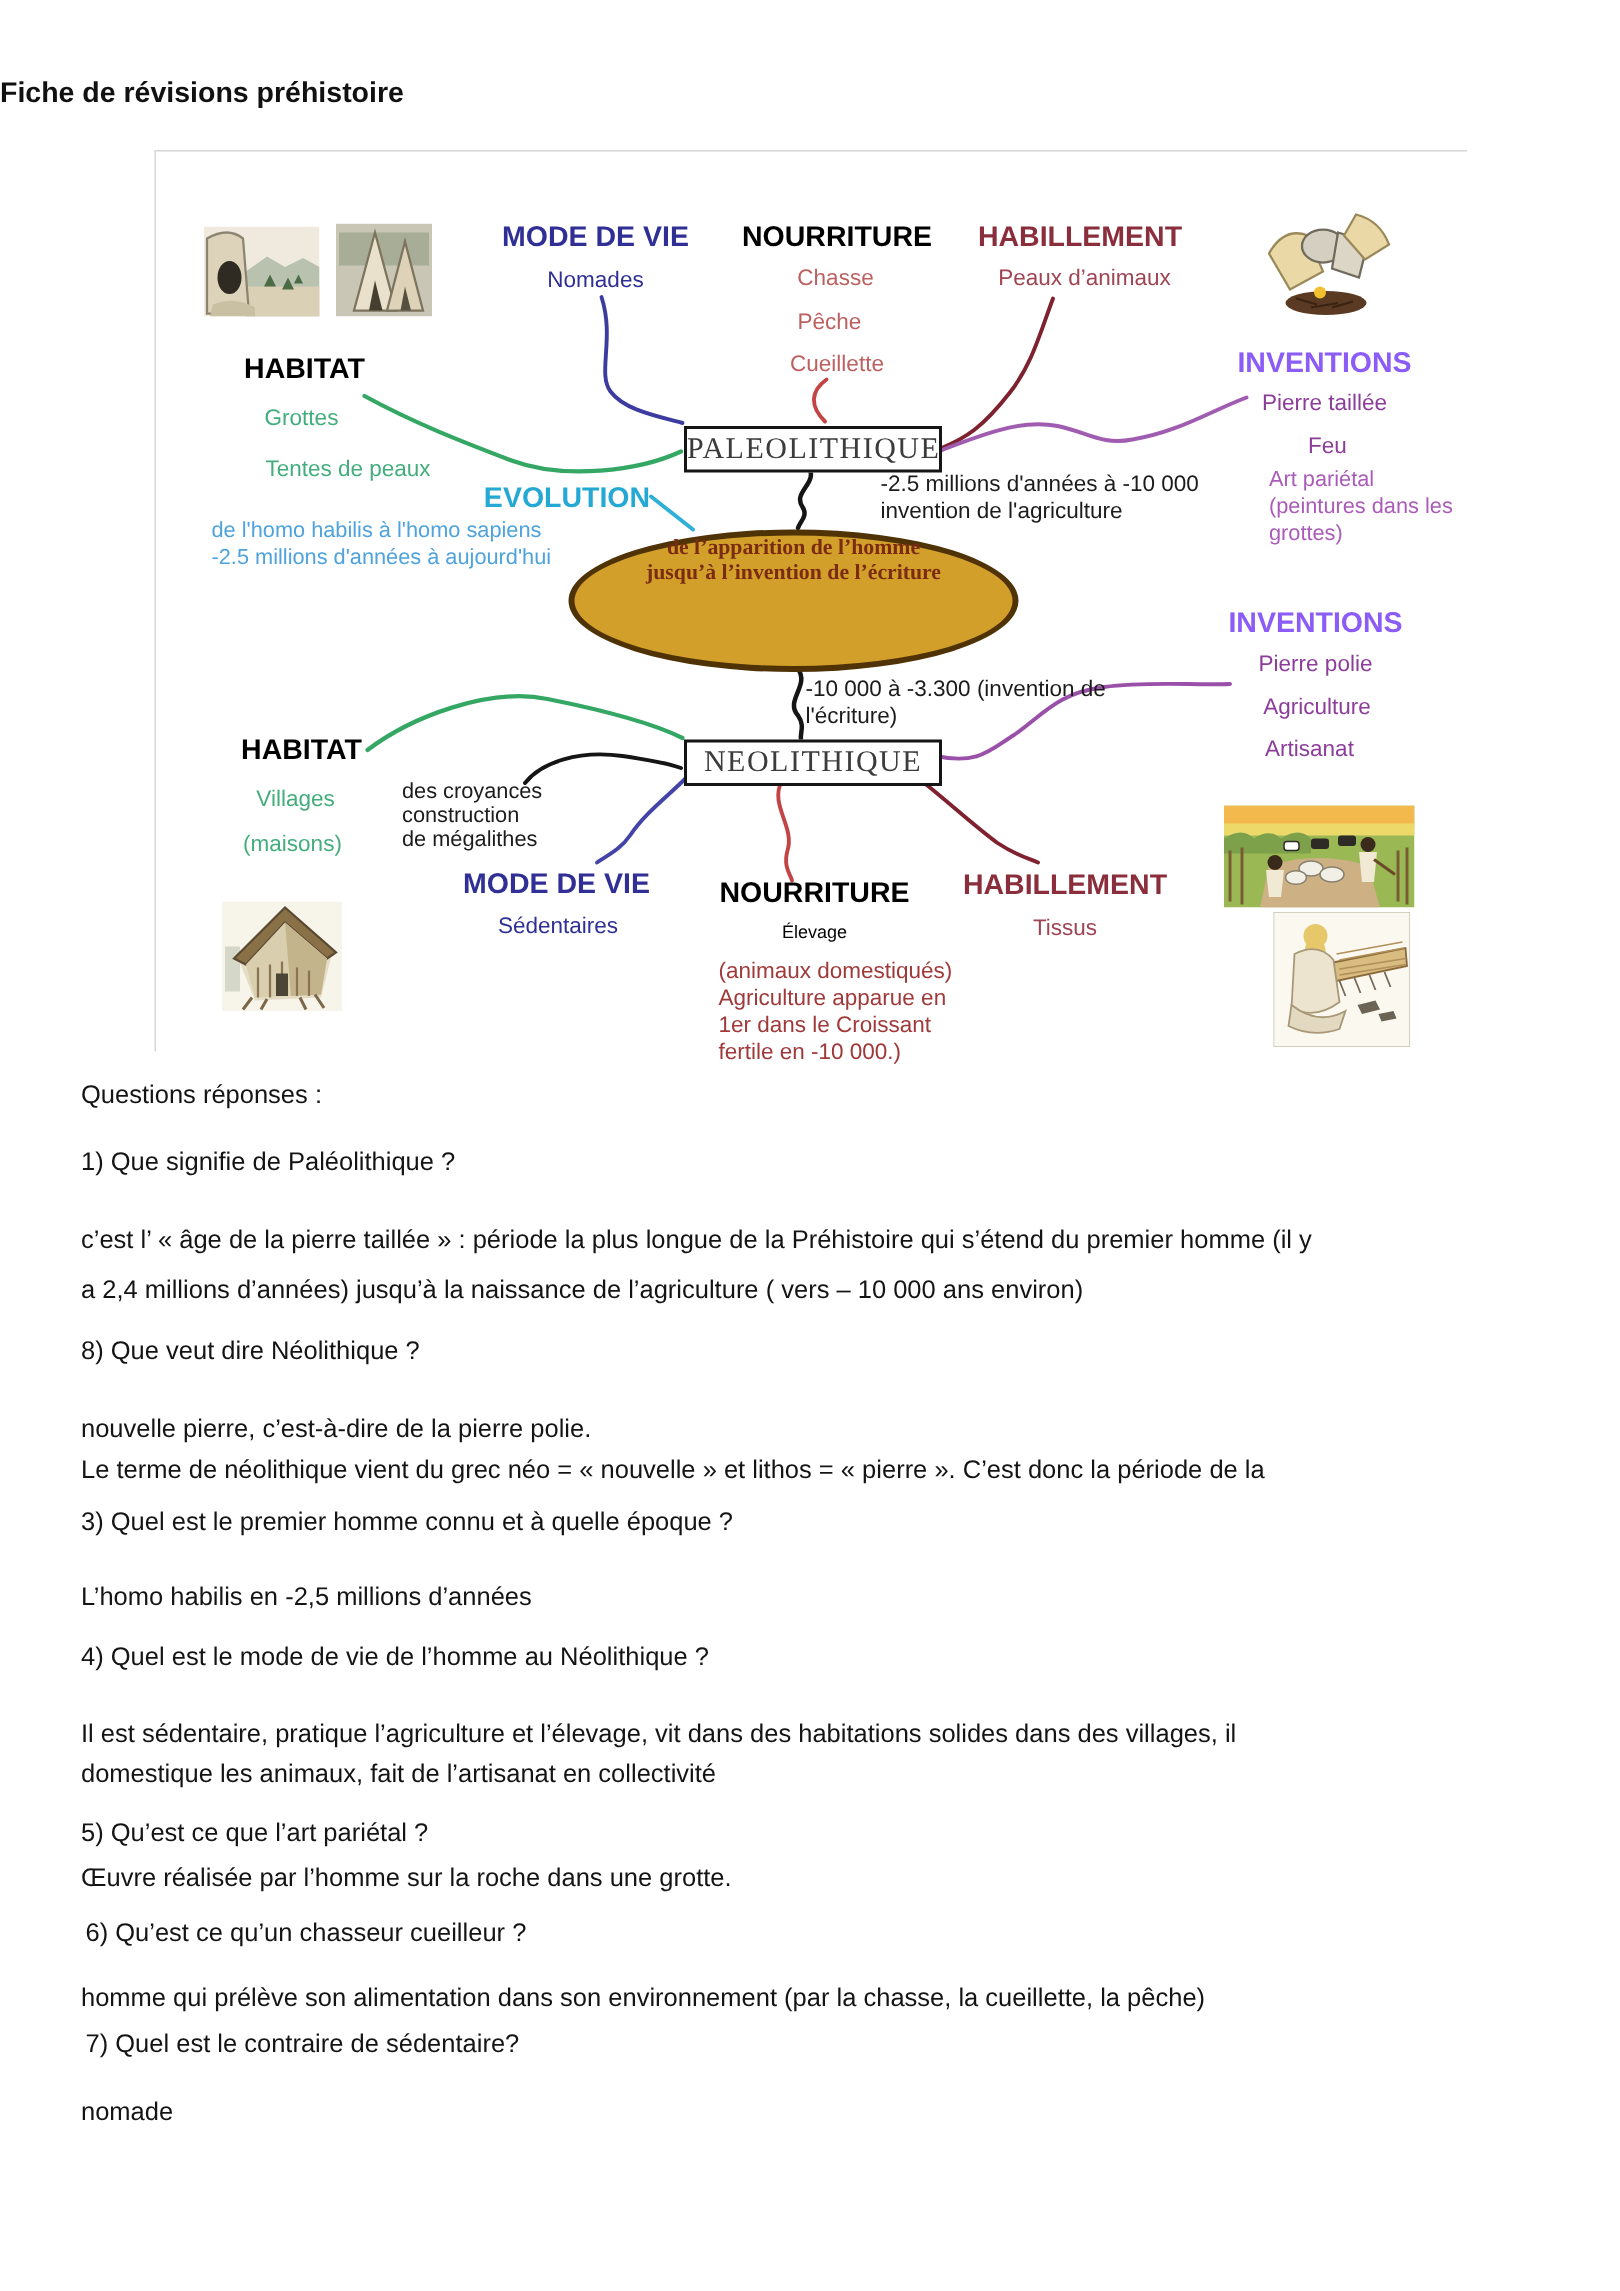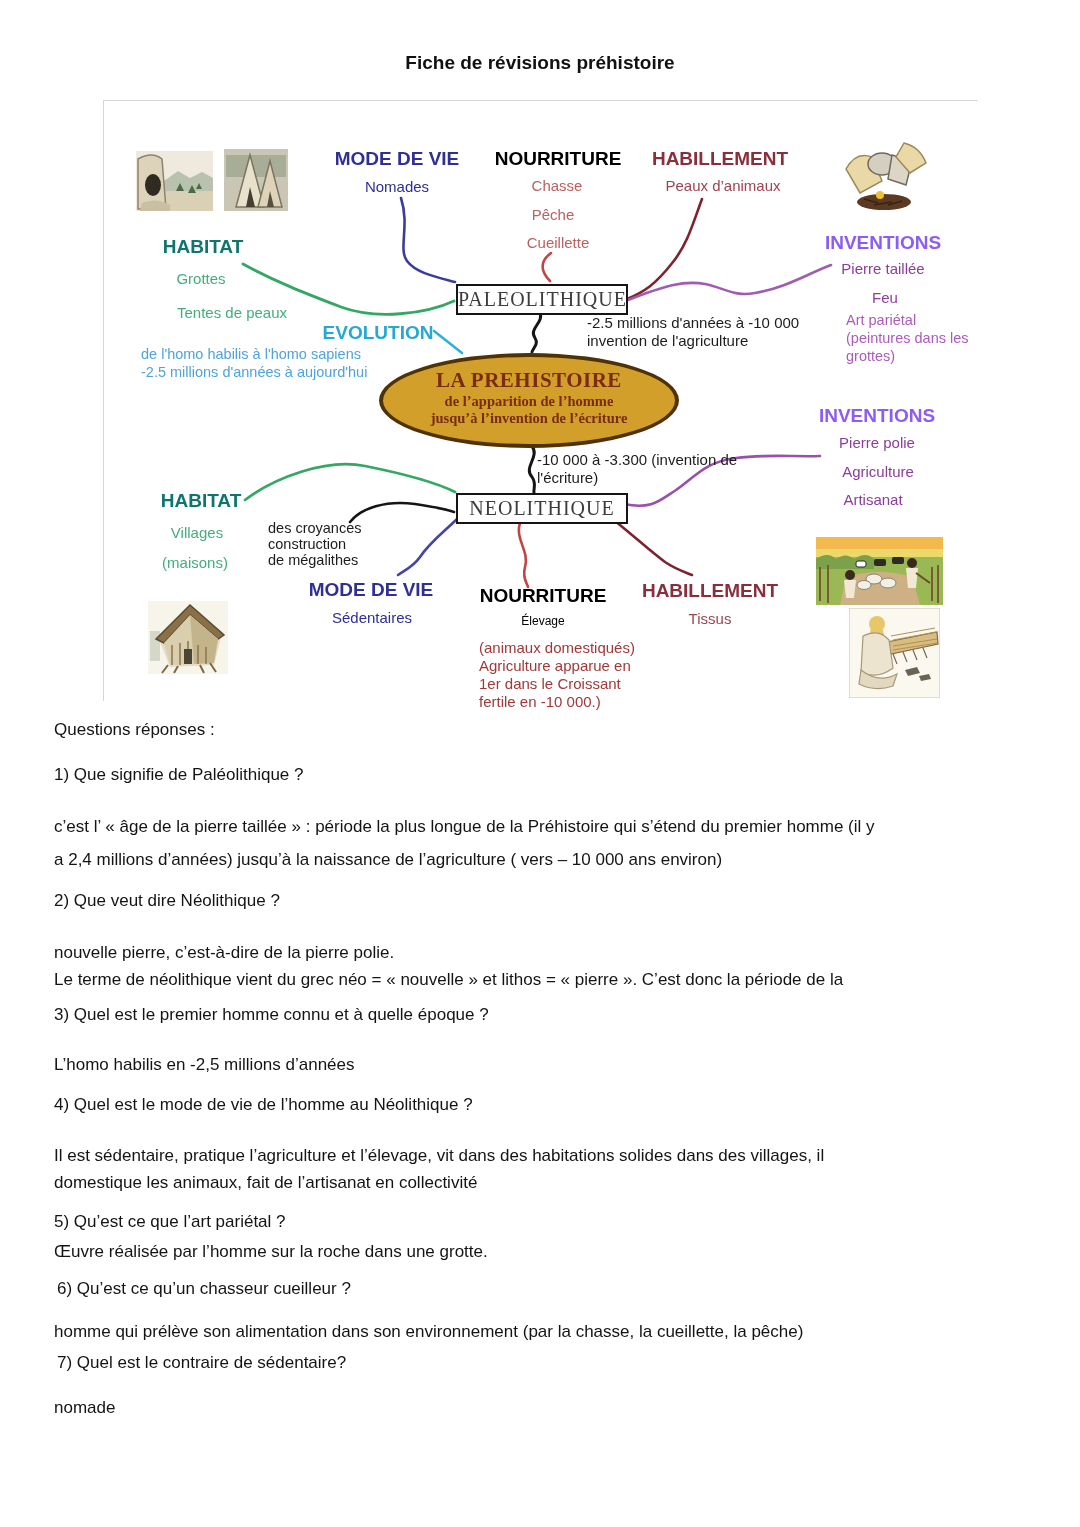--- a/index.html
+++ b/index.html
@@ -1,27 +1,27 @@
 <!DOCTYPE html>
 <html><head>
 <meta charset="utf-8">
 <style>
   html,body{margin:0;padding:0;background:#ffffff;}
   .page{position:relative;width:1080px;height:1527px;background:#fff;
         font-family:"Liberation Sans",sans-serif;color:#141414;overflow:hidden;}
-  .doc-title{position:absolute;top:52px;left:0;width:1080px;text-align:center;
+  .doc-title{position:absolute;top:52px;left:0;width:1080px;
              font-size:19px;font-weight:bold;color:#111;}
   
   .map{position:absolute;left:103px;top:100px;width:874px;height:600px;
        border-top:1px solid #d6d6d6;border-left:1px solid #d6d6d6;background:#fff;}
   .map svg.curves{position:absolute;left:0;top:0;pointer-events:none;}
   .lbl{position:absolute;white-space:nowrap;transform:translateX(-50%);font-size:15px;}
   .lbl-left{position:absolute;white-space:nowrap;font-size:15px;}
   .hd{font-weight:bold;font-size:19px;}
-  .c-green{color:#0f766e}.c-green2{color:#43AE7C}
+  .c-green{color:#000000}.c-green2{color:#43AE7C}
   .c-navy{color:#2F2F96}
   .c-red{color:#000000}.c-red2{color:#BC6060}
   .c-maroon{color:#8B2E3C}.c-maroon2{color:#9E4452}
   .c-cyan{color:#25A9D4}.c-lblue{color:#4FA3DC}
   .c-purple{color:#8b5cf6}.c-purple2{color:#8C3D9A}.c-mauve{color:#AA5CB8}
   .c-dkred{color:#A03A3A}
   .c-black{color:#1c1c1c}
   .note{line-height:18px;font-size:14.5px;}
   .node-box{position:absolute;width:168px;height:27px;border:2px solid #151515;background:#fff;
             font-family:"Liberation Serif",serif;font-size:20px;letter-spacing:1px;color:#3c3c3c;
@@ -174,21 +174,20 @@
     <div class="lbl hd c-purple" style="left:779px;top:131px">INVENTIONS</div>
     <div class="lbl c-purple2" style="left:779px;top:159px">Pierre taillée</div>
     <div class="lbl c-purple2" style="left:781px;top:188px">Feu</div>
     <div class="lbl-left note c-mauve" style="left:742px;top:210px">
         <div>Art pariétal</div>
         <div>(peintures dans les</div>
         <div>grottes)</div>
       </div>
 
     <div class="center-ellipse">
-      <div class="ce-title">LA PREHISTOIRE</div>
       <div class="ce-sub">de l’apparition de l’homme</div>
       <div class="ce-sub">jusqu’à l’invention de l’écriture</div>
     </div>
 
     <div class="lbl-left note c-black" style="left:433px;top:350px;font-size:15px">
         <div>-10 000 à -3.300 (invention de</div>
         <div>l'écriture)</div>
       </div>
     <div class="node-box" style="left:352px;top:392px">NEOLITHIQUE</div>
 
@@ -225,21 +224,21 @@
 
   <div>
     <div class="qa-el q-title" style="top:720px">Questions réponses :</div>
 
     <div class="qa-el q-title" style="top:765px">1) Que signifie de Paléolithique ?</div>
     <div class="qa-el a33" style="top:810px">
         <div> c’est l’  « âge de la pierre taillée » : période la plus longue de la Préhistoire qui s’étend du premier homme (il y</div>
         <div>a 2,4 millions d’années) jusqu’à la naissance de l’agriculture ( vers – 10 000 ans environ)</div>
       </div>
 
-    <div class="qa-el q-title" style="top:891px">2) Que veut dire Néolithique ?</div>
+    <div class="qa-el q-title" style="top:891px">8) Que veut dire Néolithique ?</div>
     <div class="qa-el a27" style="top:939px">
         <div>nouvelle pierre, c’est-à-dire de la pierre polie.</div>
         <div>Le terme de néolithique vient du grec néo = « nouvelle » et lithos = « pierre ». C’est donc la période de la</div>
       </div>
 
     <div class="qa-el q-title" style="top:1005px">3) Quel est le premier homme connu et à quelle époque ?</div>
     <div class="qa-el a27" style="top:1051px">
         <div>L’homo habilis en -2,5 millions d’années</div>
       </div>
 

